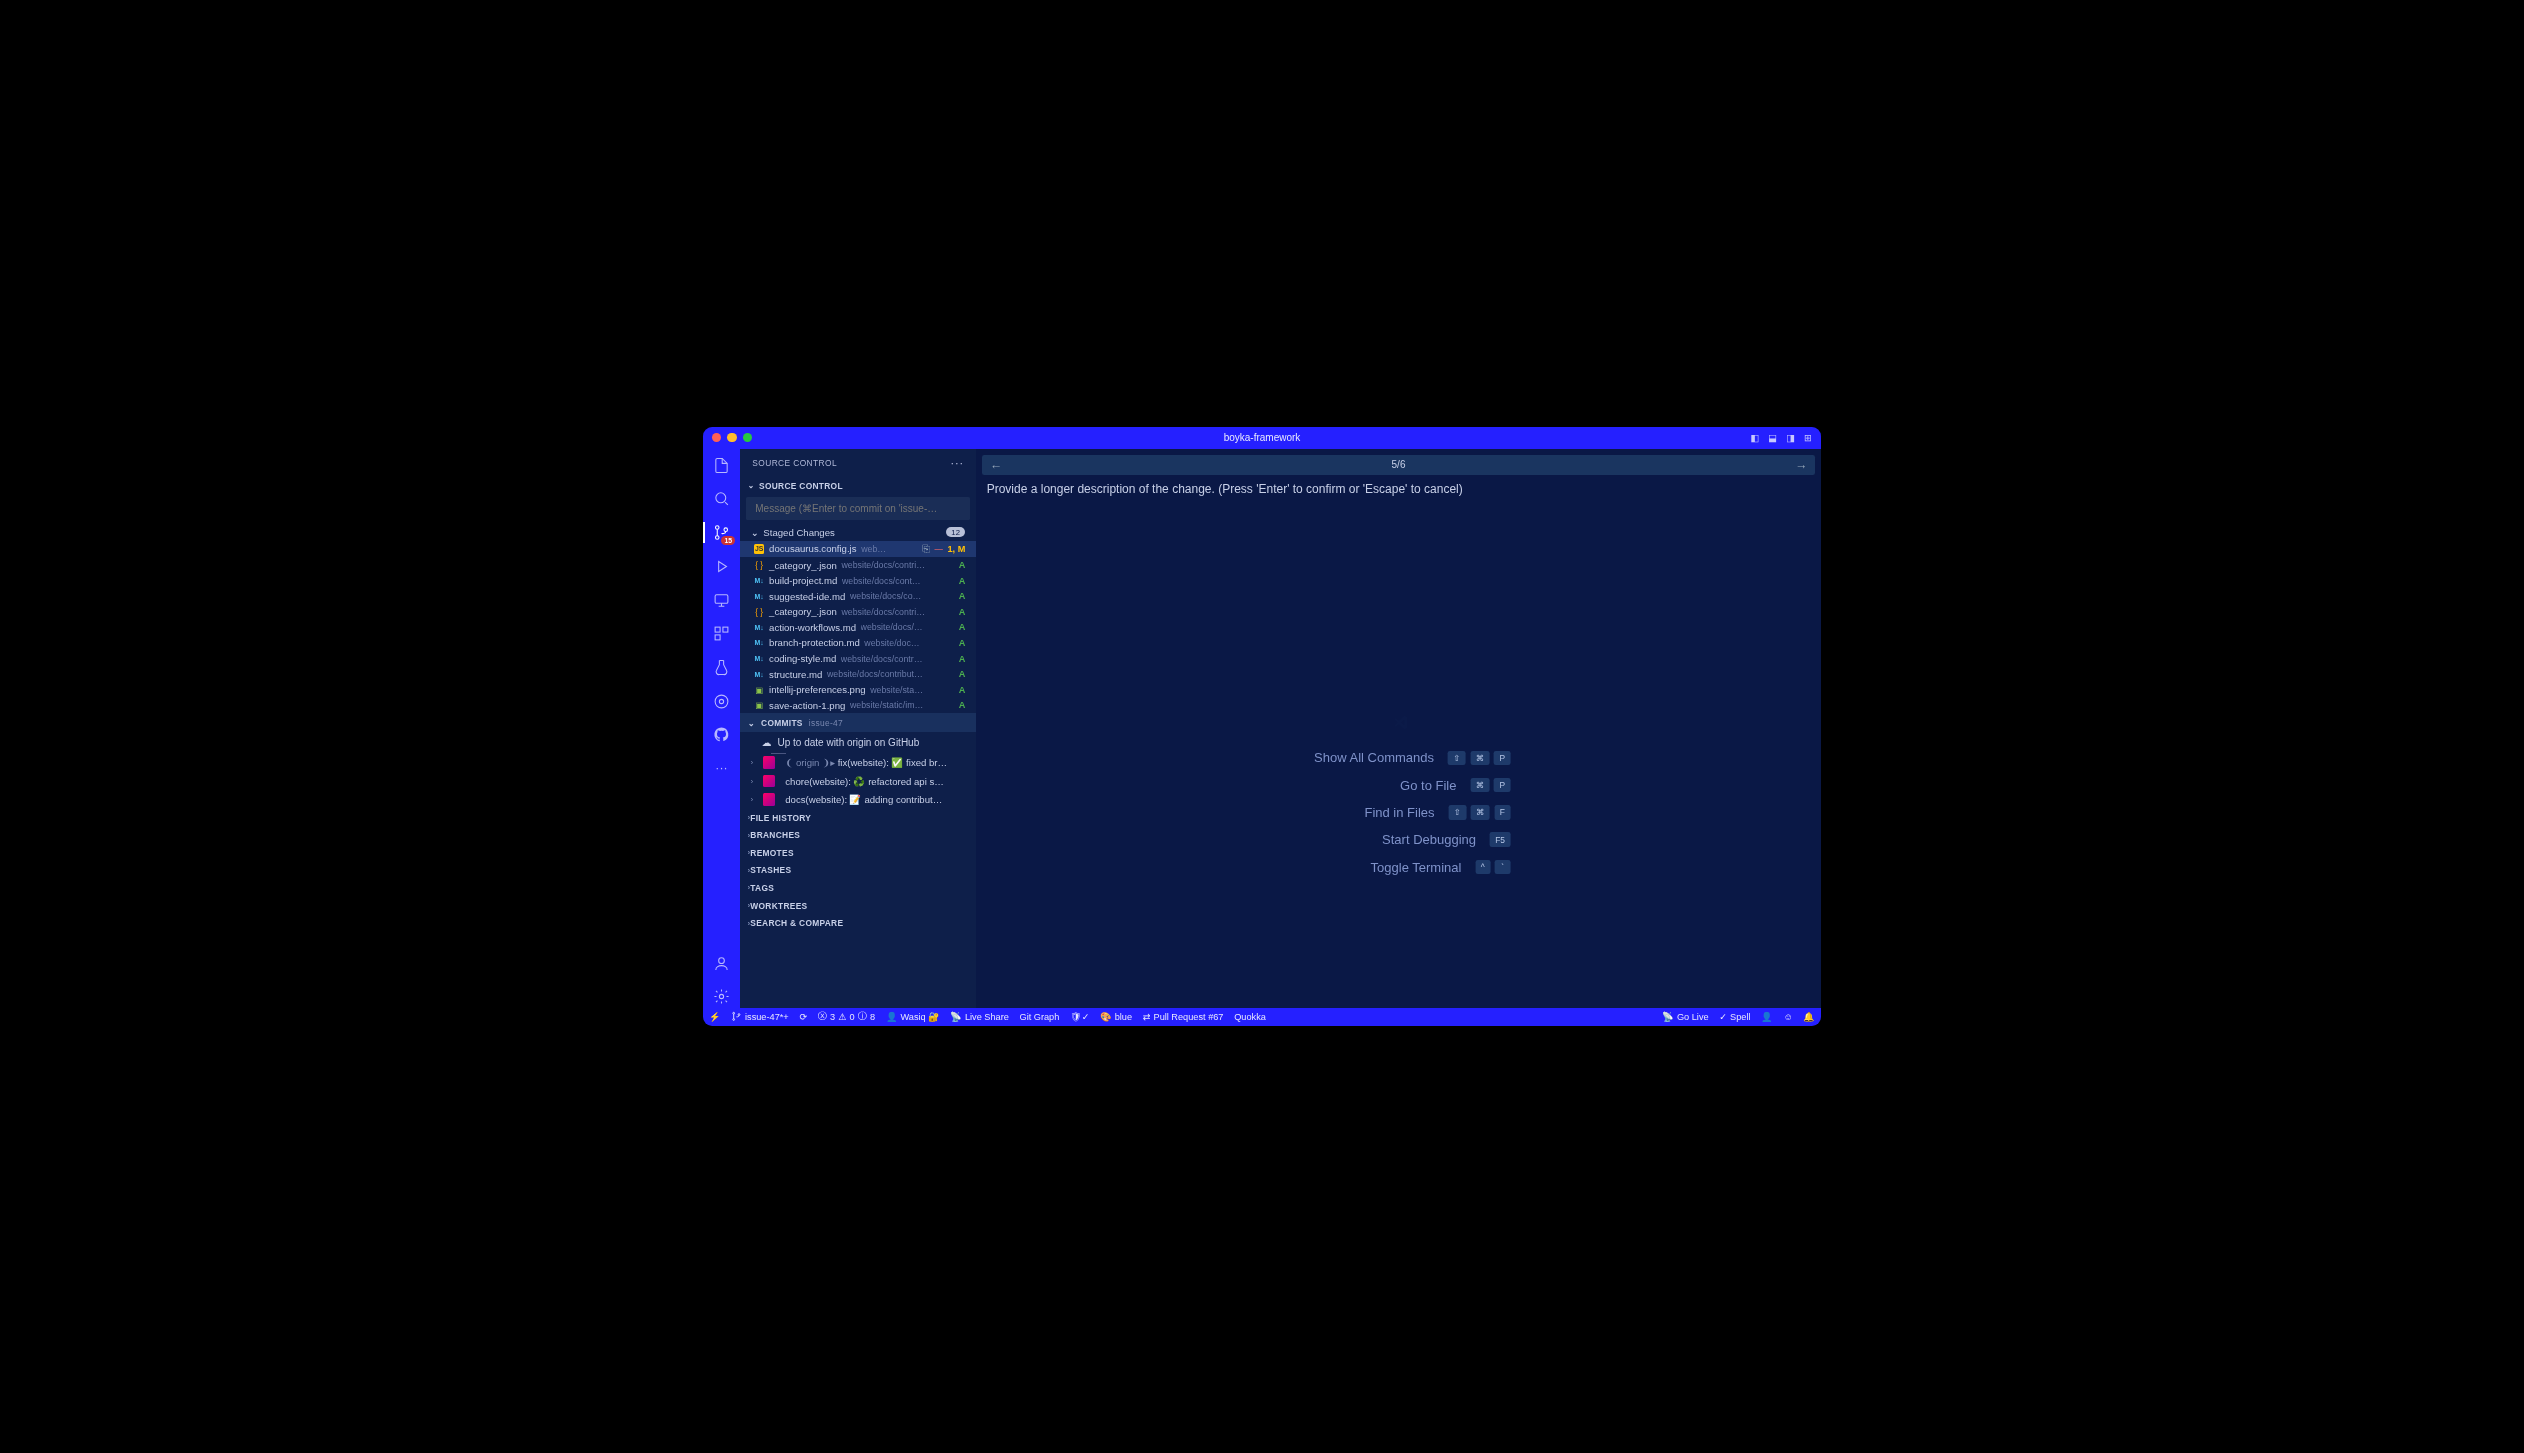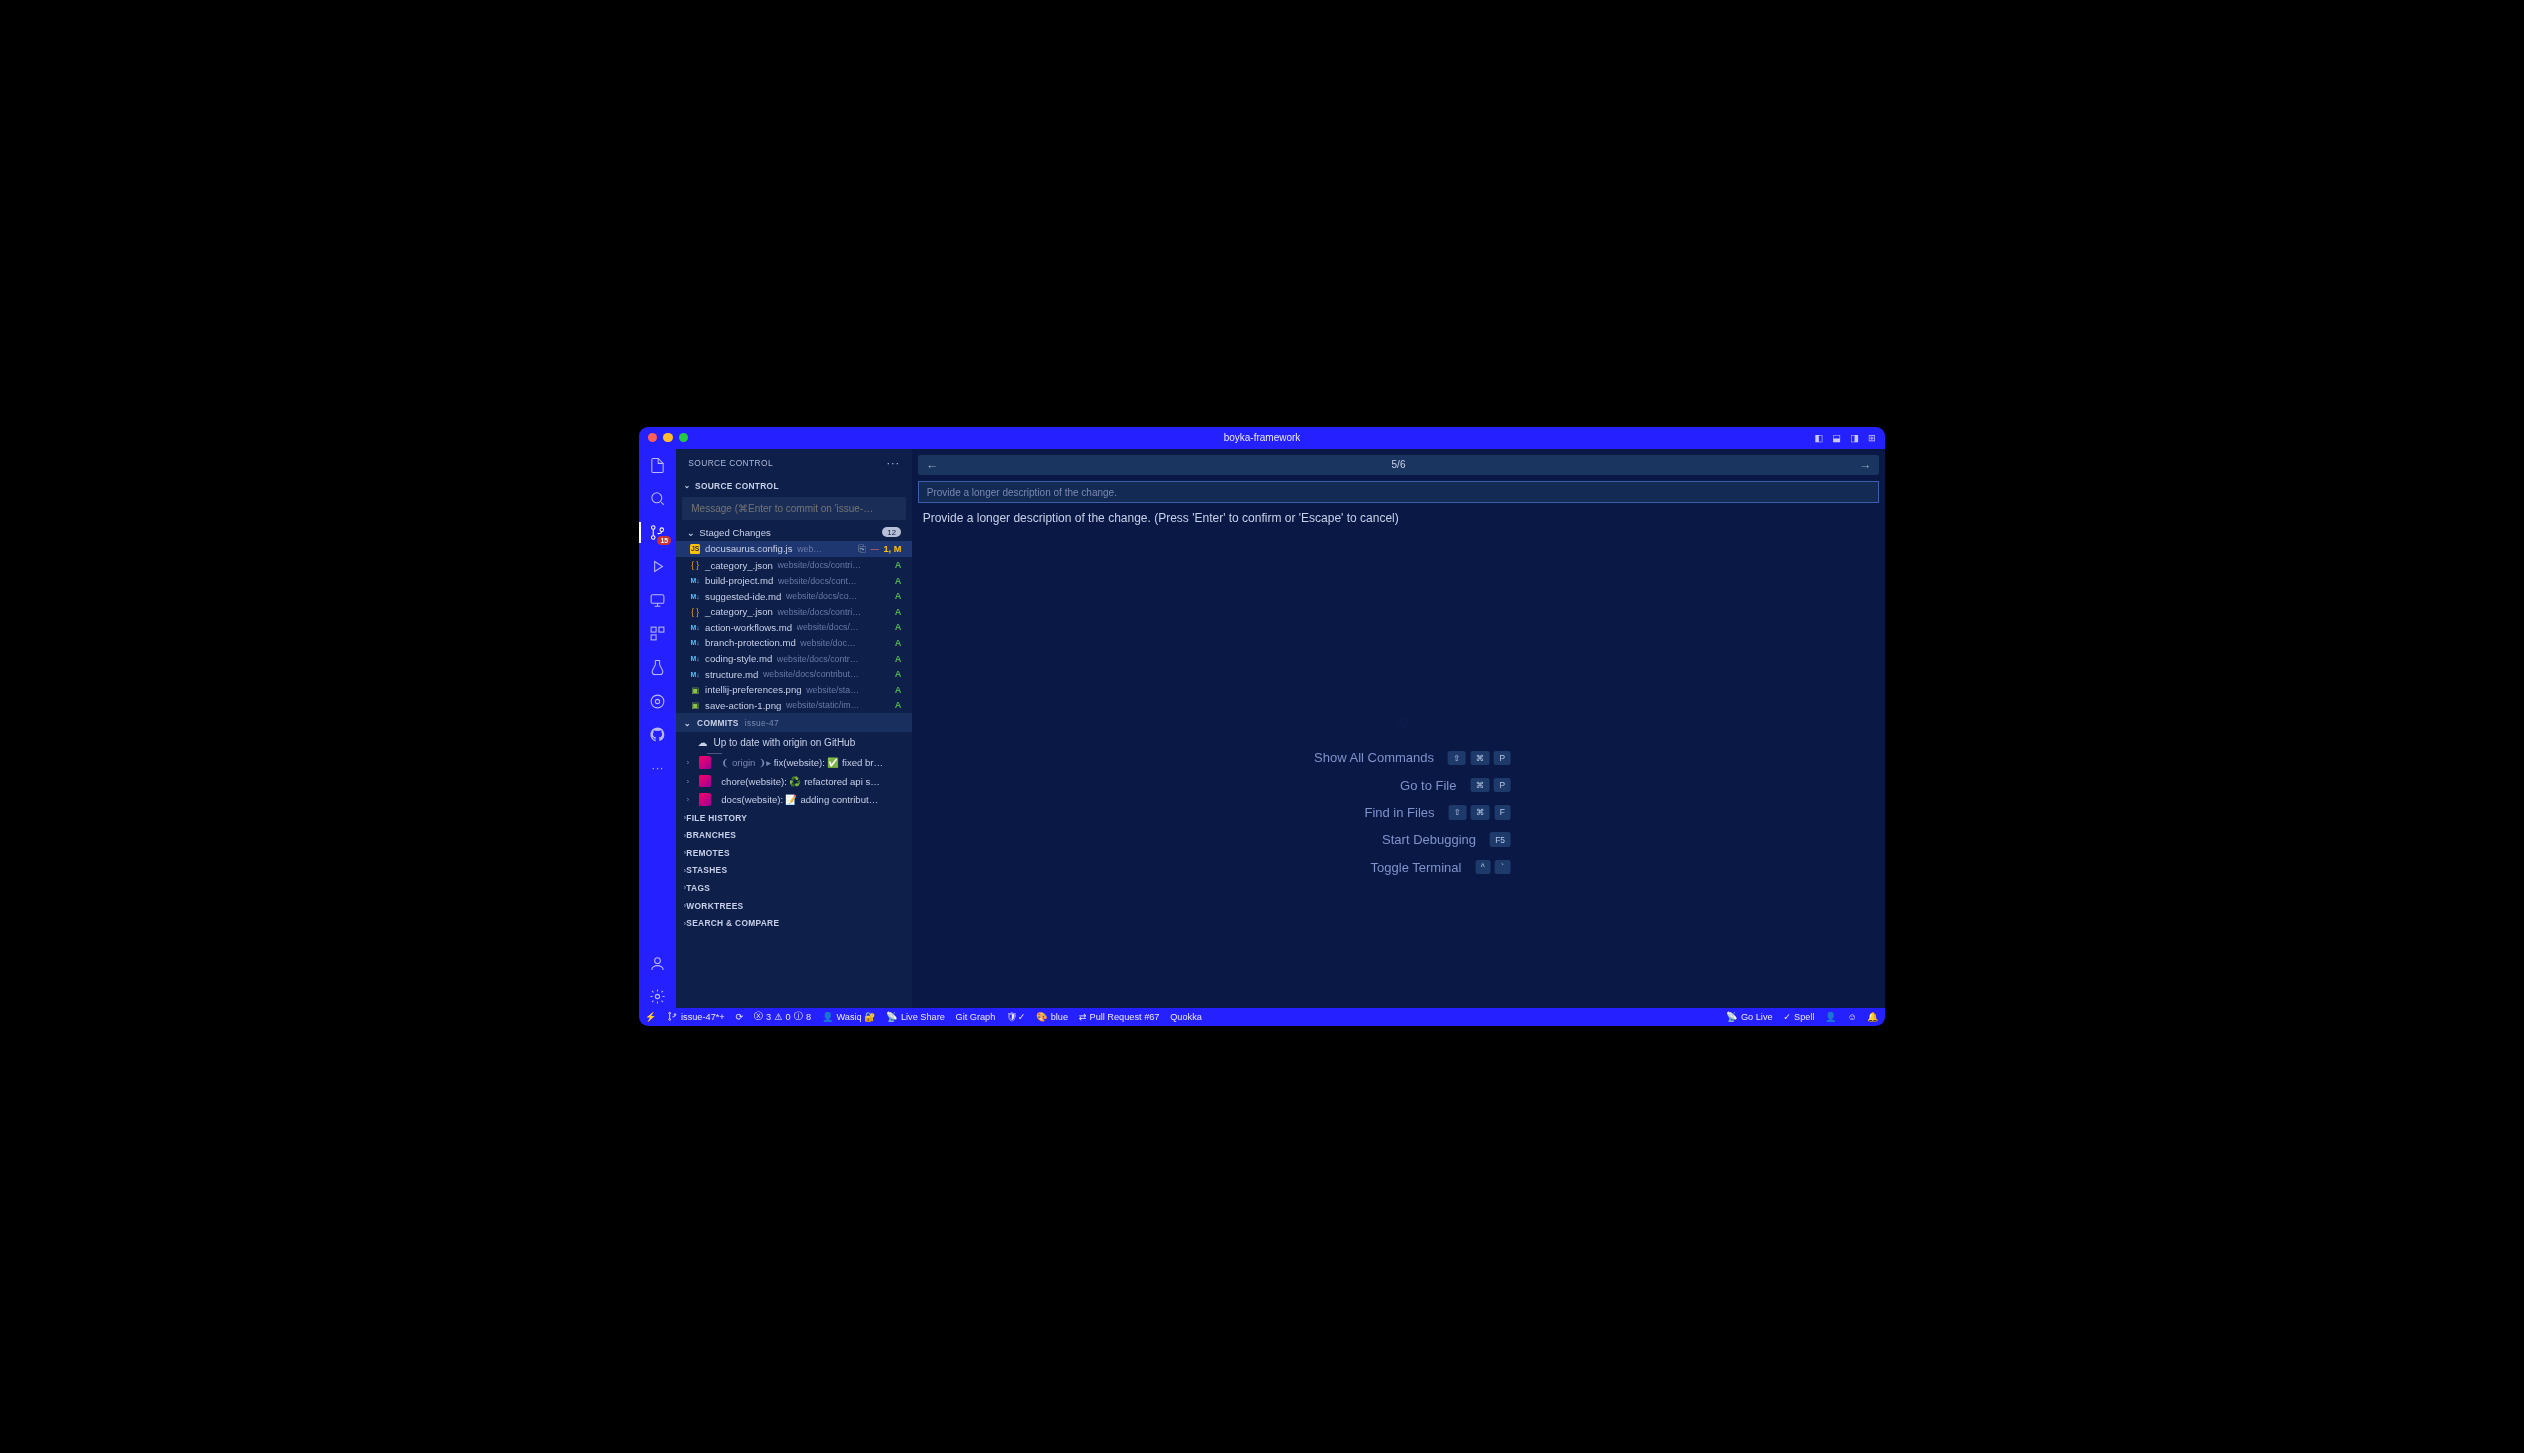--- a/index.html
+++ b/index.html
@@ -1,17 +1,17 @@
 <!DOCTYPE html>
 <html style="font-size:12.3px"><head>
 <meta charset="utf-8">
 <style>
 * { margin: 0; padding: 0; box-sizing: border-box; font-family: -apple-system, BlinkMacSystemFont, "Segoe UI", Arial, sans-serif; }
 body { background: #000; display: flex; align-items: center; justify-content: center; min-height: 100vh; padding: 15.3px; }
-.window { width: 1246px; background: #0a1846; border-radius: 9.2px; overflow: hidden; box-shadow: 0 15.3px 61px rgba(0,0,0,.5); }
+.window { width: 1118px; background: #0a1846; border-radius: 9.2px; overflow: hidden; box-shadow: 0 15.3px 61px rgba(0,0,0,.5); }
 .titlebar { background: #2520ff; height: 21.4px; display: flex; align-items: center; padding: 0 9.2px; position: relative; }
 .traffic { display: flex; gap: 6.1px; }
 .traffic span { width: 9.2px; height: 9.2px; border-radius: 50%; display: block; }
 .tl-close { background: #ff5f56; }
 .tl-min { background: #ffbd2e; }
 .tl-max { background: #27c93f; }
 .title { position: absolute; left: 50%; transform: translateX(-50%); color: #e8e8ff; font-size: 10px; font-weight: 500; }
 .title-right { position: absolute; right: 9.2px; display: flex; gap: 9.2px; color: #c8c8ff; }
 .title-right span { font-size: 9.2px; }
 .body { display: flex; height: 559px; }
@@ -307,23 +307,20 @@
           </div>
         </div>
     </div>
 
     <div class="editor">
       <div class="steps">
         <span class="arrow">←</span>
         <span class="count">5/6</span>
         <span class="arrow">→</span>
       </div>
-      <div class="input-row">
-        <input placeholder="Provide a longer description of the change." style="">
-      </div>
       <div class="hint">Provide a longer description of the change. (Press 'Enter' to confirm or 'Escape' to cancel)</div>
 
       <div class="watermark">
         <svg width="199" height="199" viewBox="0 0 100 100" fill="#1a3568">
             <path d="M72 10L40 40 20 25 12 30l20 20-20 20 8 5 20-15 32 30 16-8V18l-16-8zm0 22v36L50 50l22-18z"></path>
           </svg>
       </div>
 
       <div class="shortcuts" id="shortcuts">
           <div class="sc-row">

